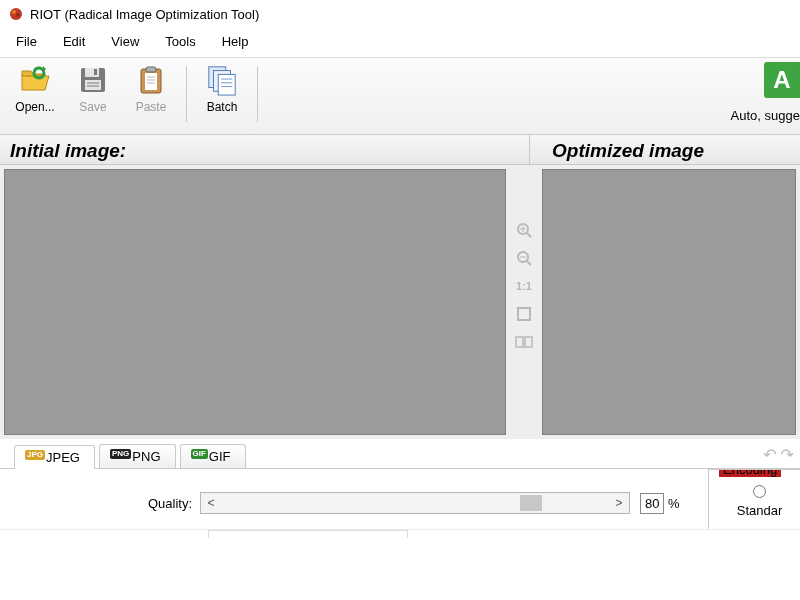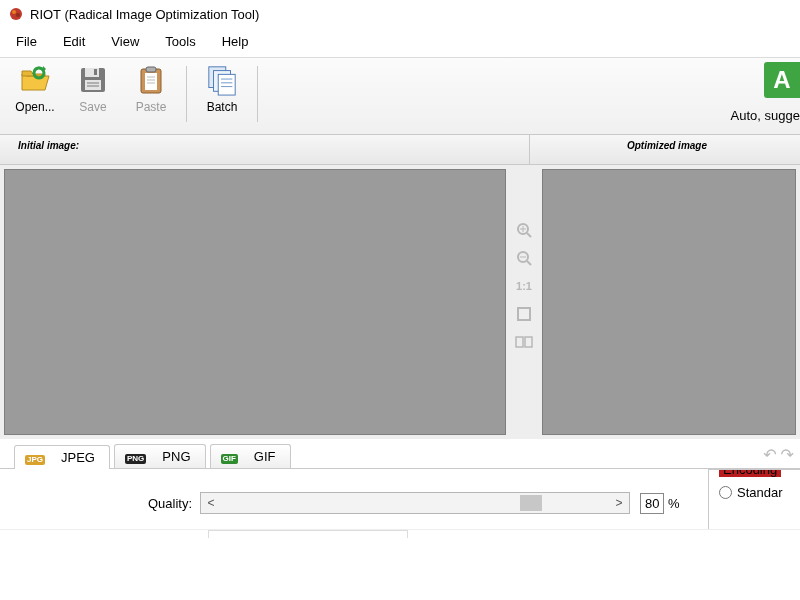--- a/index.html
+++ b/index.html
@@ -97,26 +97,26 @@
     white-space: nowrap;
   }
   .pane-headers {
     display: flex;
     background: linear-gradient(#f6f6f6,#e8e8e8);
     border-bottom: 1px solid #c9c9c9;
     height: 30px;
   }
   .pane-header {
     font-weight: bold;
-    font-size: 10px;
-    padding: 5px 18px;
+    font-size: 19px;
+    padding: 5px 10px;
     font-style: italic;
   }
   .pane-header.left { width: 530px; border-right: 1px solid #c9c9c9; }
-  .pane-header.right { flex: 1; padding-left: 22px; text-align: center; }
+  .pane-header.right { flex: 1; padding-left: 22px; }
   .panes {
     display: flex;
     height: 274px;
     background: #eee;
   }
   .pane {
     background: #9b9b9b;
     border: 1px solid #7e7e7e;
     margin: 4px;
   }
@@ -141,22 +141,22 @@
     display: flex;
     align-items: flex-end;
     height: 30px;
     background: #fff;
     border-bottom: 1px solid #c9c9c9;
     padding-left: 14px;
     position: relative;
   }
   .ftab {
     display: flex;
-    align-items: flex-end;
-    gap: 16px;
+    align-items: flex-start;
+    gap: 1px;
     padding: 4px 14px 4px 10px;
     border: 1px solid #c9c9c9;
     border-bottom: none;
     border-radius: 3px 3px 0 0;
     background: linear-gradient(#fff,#efefef);
     margin-right: 4px;
     font-size: 13px;
     cursor: default;
   }
   .ftab.active {
@@ -250,20 +250,21 @@
     top: -14px;
     background: #b91c1c;
     padding: 0 4px;
   }
   .encoding-box .radio-row {
     display: flex;
     align-items: center;
     gap: 5px;
     font-size: 13px;
     margin-top: -6px;
+    flex-direction: column;
   }
   .encoding-box input[type=radio] { margin: 0; }
   .bottom-strip {
     height: 12px;
     background: #fff;
     border-top: 1px solid #eee;
     position: relative;
   }
   .bottom-strip .ghost-box {
     position: absolute;

